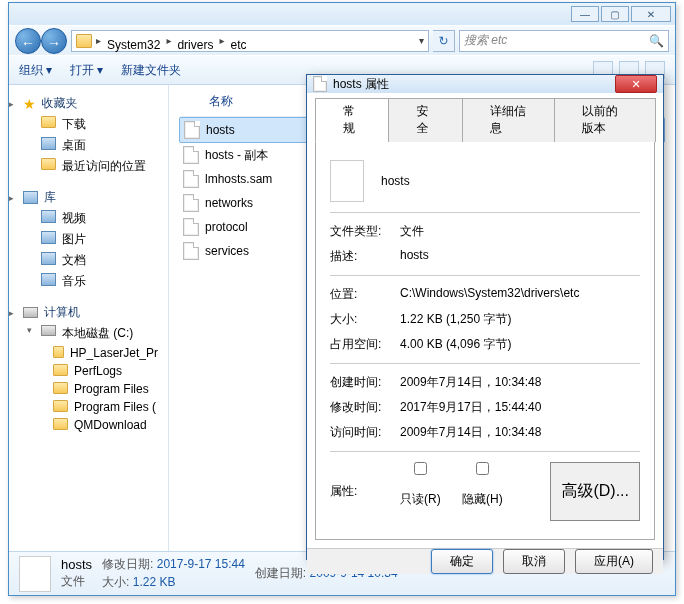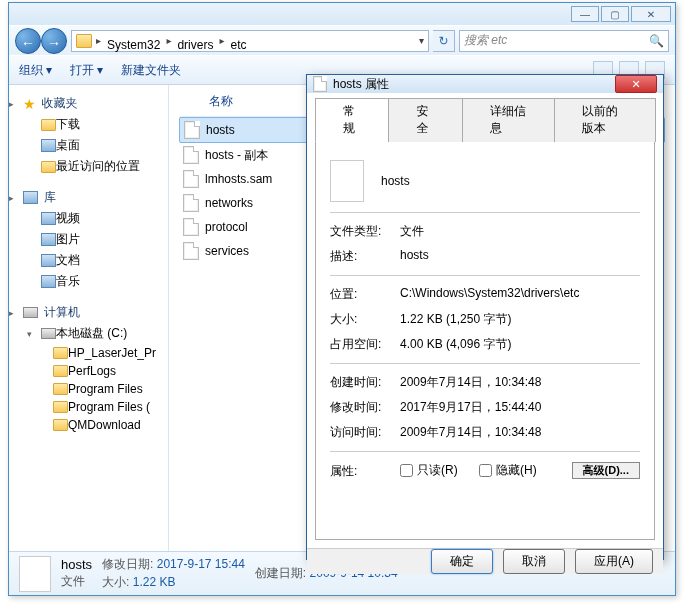--- a/index.html
+++ b/index.html
@@ -29,21 +29,21 @@
 .toolbar { height:30px; background: linear-gradient(#f7fbff,#e5f0fa); border-top:1px solid #fff; border-bottom:1px solid #c3d7ea; display:flex; align-items:center; padding:8px 10px; gap:18px;}
 .toolbar .tbtn{ color:#15428b; display:flex; align-items:center; gap:3px;}
 .toolbar-right{margin-left:auto;display:flex;gap:6px;}
 .toolbar-right .ic{width:20px;height:18px;border:1px solid #b5cde3;background:#eaf3fb;}
 
 
 .mainarea { display:flex; height: calc(100% - 22px - 30px - 30px - 44px); }
 .sidebar { width:160px; border-right:1px solid #d9e6f2; overflow:hidden; padding:6px 0;}
 .side-sect{ padding:4px 10px 2px 14px; display:flex; align-items:center; gap:6px;}
 .side-head{ font-weight:normal; color:#1a3e6e;}
-.side-item{ padding:2px 10px 2px 32px; display:flex; align-items:center; color:#000;}
+.side-item{ padding:2px 10px 2px 32px; display:flex; gap:6px; color:#000;}
 .side-item.sub{padding-left:44px;}
 .tri{ position:absolute; margin-left:-14px; color:#666; font-size:9px;}
 .star{color:#f2b100;font-size:14px;}
 .foldericon-sm{width:15px;height:12px;background:linear-gradient(#ffe9a8,#f7c95a);border:1px solid #d6a73f;display:inline-block;border-radius:1px;}
 .libicon{width:15px;height:13px;background:linear-gradient(#cfe3f6,#8ab5dd);border:1px solid #5a89b5;display:inline-block;}
 .driveicon{width:15px;height:11px;background:linear-gradient(#eee,#bbb);border:1px solid #888;display:inline-block;}
 .sep{height:8px;}
 
 .filelist { flex:1; padding:6px 10px; }
 .filehead{ color:#15428b; padding:2px 4px 6px 30px; border-bottom:1px solid #e6eef7;}
@@ -68,23 +68,23 @@
 .tabs{ display:flex; border-bottom:1px solid #aaa; }
 .tab{ padding:4px 27px; border:1px solid #aaa; border-bottom:none; background:#f0f0f0; margin-right:-1px; position:relative; top:1px;}
 .tab.active{ background:#fff; border-bottom:1px solid #fff;}
 .tabcontent{ border:1px solid #aaa; border-top:none; height:398px; padding:14px 14px;}
 .proprow{ display:flex; padding:4px 0; font-size:12px;}
 .proprow .plabel{ width:70px; color:#000;}
 .proprow .pval{ flex:1; color:#000;}
 .hr{ border-top:1px groove #ccc; margin:6px 0;}
 .bigfileicon{width:34px;height:42px;background:#fff;border:1px solid #ccc;margin-right:16px;}
 .fnamebox{border:none; border-bottom:0; padding:2px 0; font-size:12px;}
-.chk{ display:inline-flex; align-items:center; gap:4px; margin-right:18px;}
+.chk{ display:inline-flex; align-items:center; gap:16px; margin-right:18px;flex-direction:column;}
 .chk input{margin:0;}
-.advbtn{ border:1px solid #888; background:#f0f0f0; padding:0 10px; font-size:11px;font-weight:bold;}
+.advbtn{ border:1px solid #888; background:#f0f0f0; padding:18px 10px; font-size:16px;}
 .dlg-footer{ height:36px; background:#f0f0f0; border-top:1px solid #ccc; display:flex; align-items:center; justify-content:flex-end; gap:10px; padding:0 10px;}
 .dlg-footer button{ border:1px solid #707070; background:linear-gradient(#fefefe,#e4e4e4); padding:3px 18px; font-size:12px; border-radius:3px;}
 .dlg-footer button.primary{ border:1px solid #3b7bbf; box-shadow:0 0 2px #6aa9e6;}
 
 .bluelbl{color:#15428b;}
 </style>
 </head>
 <body>
 
 <div class="explorer">

